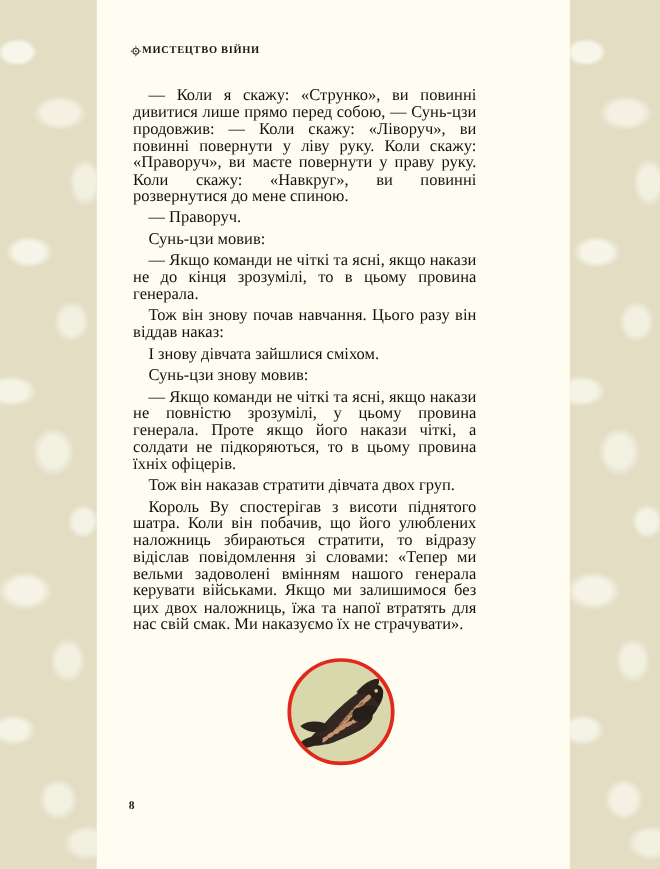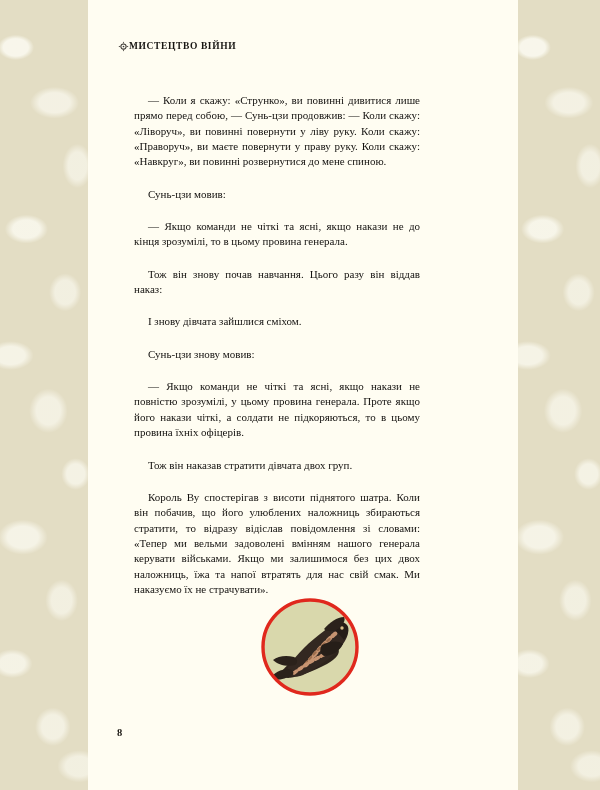--- a/index.html
+++ b/index.html
@@ -92,24 +92,24 @@
     white-space: nowrap;
   }
 
   .text-block {
     position: absolute;
     top: 76px;
     left: 29px;
     width: 320px;
   }
   .text-block p {
-    margin: 17px;
+    margin: 4px;
     text-indent: 14px;
     text-align: justify;
-    font-size: 11px;
+    font-size: 15px;
     line-height: 15.35px;
     color: #141210;
     hyphens: manual;
     word-spacing: -0.1px;
   }
 
   
   .medallion {
     position: absolute;
     left: 170px;
@@ -149,20 +149,21 @@
           <path d="M11 21.2 L12.5 17.6 L9.5 17.6 Z" fill="#1b1713"></path>
           <path d="M0.8 11 L4.4 9.5 L4.4 12.5 Z" fill="#1b1713"></path>
           <path d="M21.2 11 L17.6 9.5 L17.6 12.5 Z" fill="#1b1713"></path>
         </svg>
       </span>
       <span class="head-title">МИСТЕЦТВО ВІЙНИ</span>
     </div>
 
     <div class="text-block">
       <p>— Коли я скажу: «Струнко», ви повинні дивитися лише прямо перед собою, — Сунь-цзи продовжив: — Коли скажу: «Ліворуч», ви повинні повернути у ліву руку. Коли скажу: «Праворуч», ви маєте повернути у праву руку. Коли скажу: «Навкруг», ви повинні розвернутися до мене спиною.</p>
+      <p>— Праворуч.</p>
       <p>Сунь-цзи мовив:</p>
       <p>— Якщо команди не чіткі та ясні, якщо накази не до кінця зрозумілі, то в цьому провина генерала.</p>
       <p>Тож він знову почав навчання. Цього разу він віддав наказ:</p>
       <p>І знову дівчата зайшлися сміхом.</p>
       <p>Сунь-цзи знову мовив:</p>
       <p>— Якщо команди не чіткі та ясні, якщо накази не повністю зрозумілі, у цьому провина генерала. Проте якщо його накази чіткі, а солдати не підкоряються, то в цьому провина їхніх офіцерів.</p>
       <p>Тож він наказав стратити дівчата двох груп.</p>
       <p>Король Ву спостерігав з висоти піднятого шатра. Коли він побачив, що його улюблених наложниць збираються стратити, то відразу відіслав повідомлення зі словами: «Тепер ми вельми задоволені вмінням нашого генерала керувати військами. Якщо ми залишимося без цих двох наложниць, їжа та напої втратять для нас свій смак. Ми наказуємо їх не страчувати».</p>
     </div>
 

